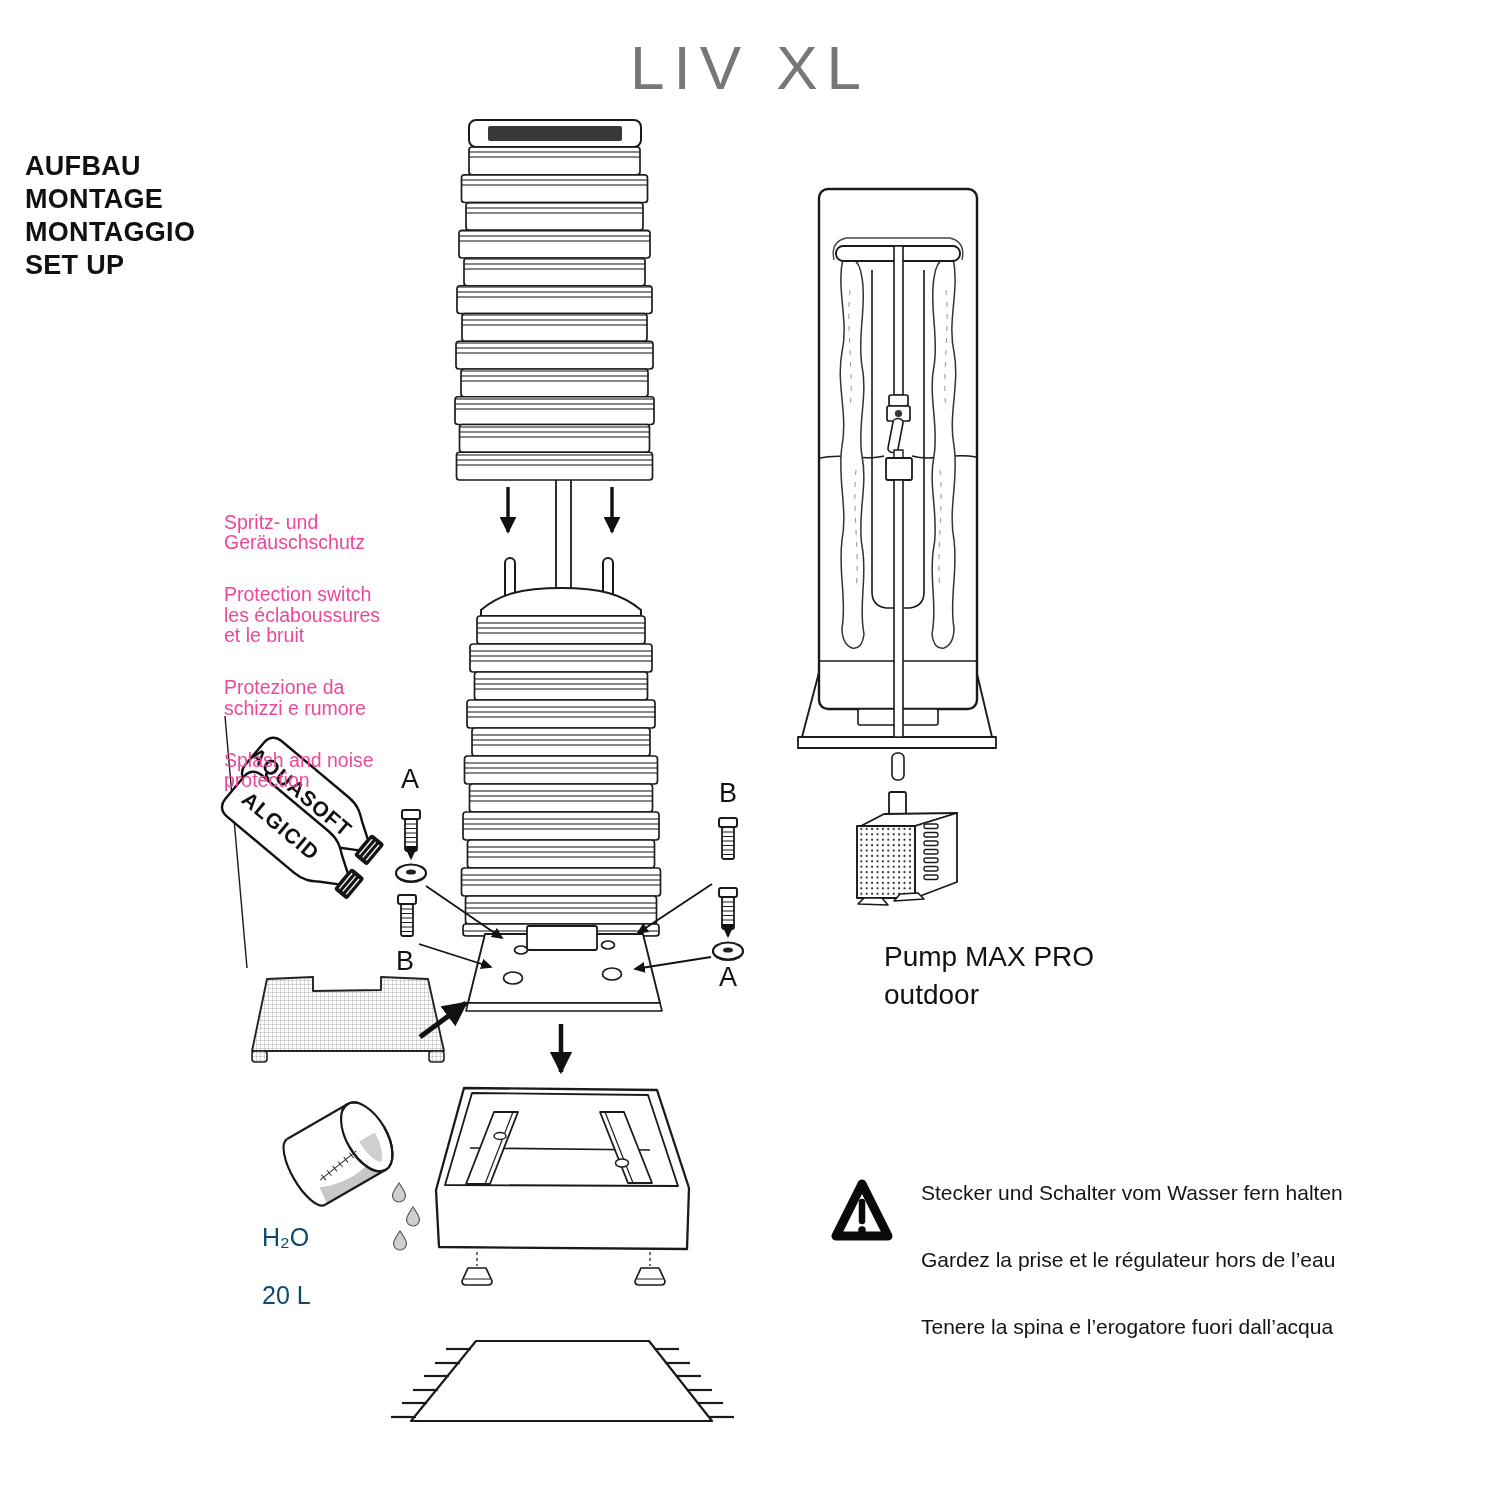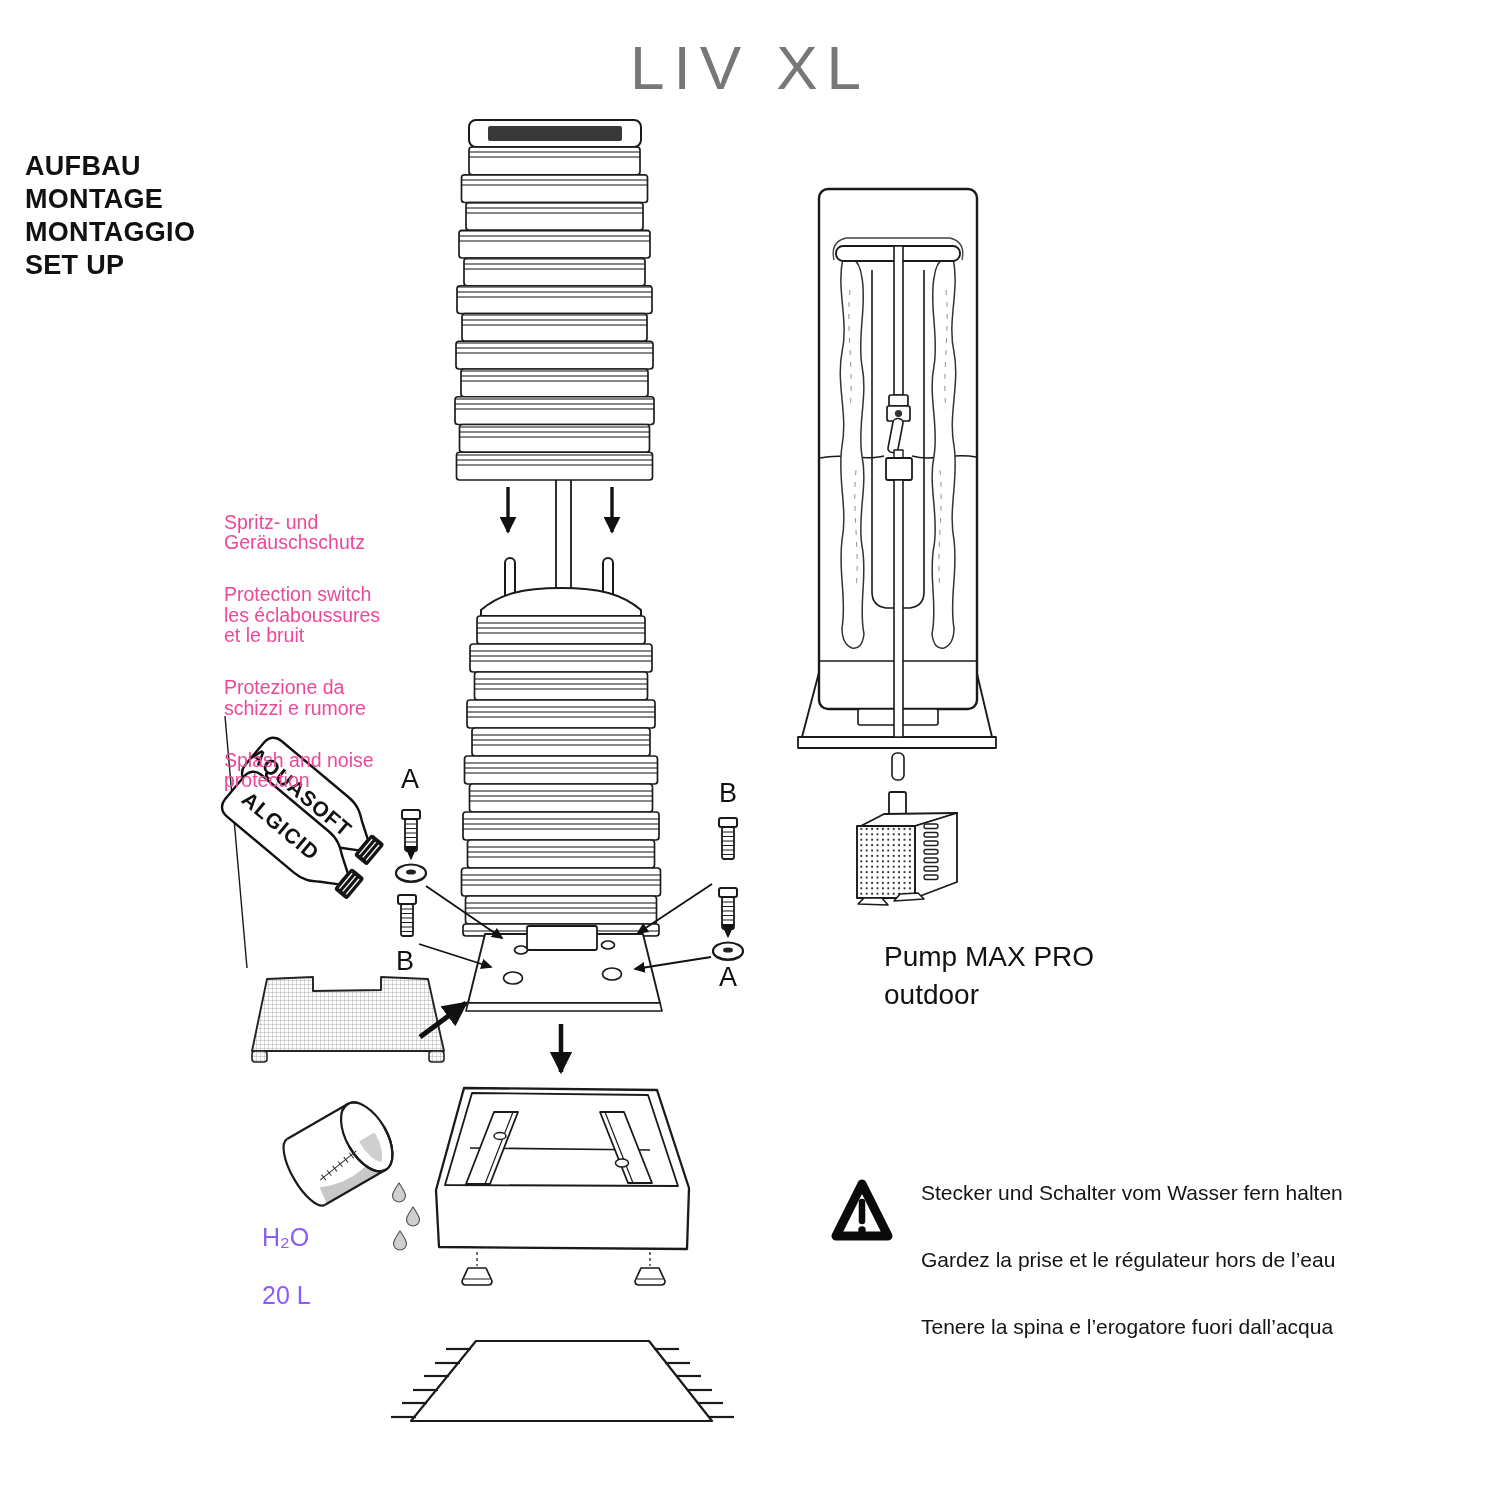--- a/index.html
+++ b/index.html
@@ -7,21 +7,21 @@
         font-family:"Liberation Sans", sans-serif;color:#1a1a1a;}
   #art{position:absolute;left:0;top:0;width:1500px;height:1500px;}
   .txt{position:absolute;white-space:pre-line;}
   .title{left:50%;top:32px;transform:translateX(-50%);font-size:62px;font-weight:400;
          color:#777;letter-spacing:9px;}
   .setup{left:25px;top:150px;font-size:27px;font-weight:700;line-height:33px;color:#111;
          letter-spacing:.3px;}
   .splash{left:208px;top:491px;font-size:19.5px;line-height:20.5px;font-weight:500;color:#ec4899;margin-left:16px;}
   .splash div{margin-bottom:11px;}
   .flabel{font-size:27px;font-weight:500;color:#111;transform:translate(-50%,-50%);}
-  .h2o{left:262px;top:1194px;font-size:25px;line-height:29px;font-weight:500;color:#8b5cf6;}
+  .h2o{left:262px;top:1194px;font-size:25px;line-height:29px;font-weight:500;color:#0c4a6e;}
   .pump-label{left:856px;top:938px;font-size:28px;line-height:38px;font-weight:400;color:#111;margin-left:28px;}
   .warn-text{left:921px;top:1142px;font-size:21px;line-height:33.5px;font-weight:400;color:#141414;}
   svg text{font-family:"Liberation Sans", sans-serif;}
 </style>
 </head>
 <body>
 
 <div id="page">
 
 <svg id="art" viewBox="0 0 1500 1500">

